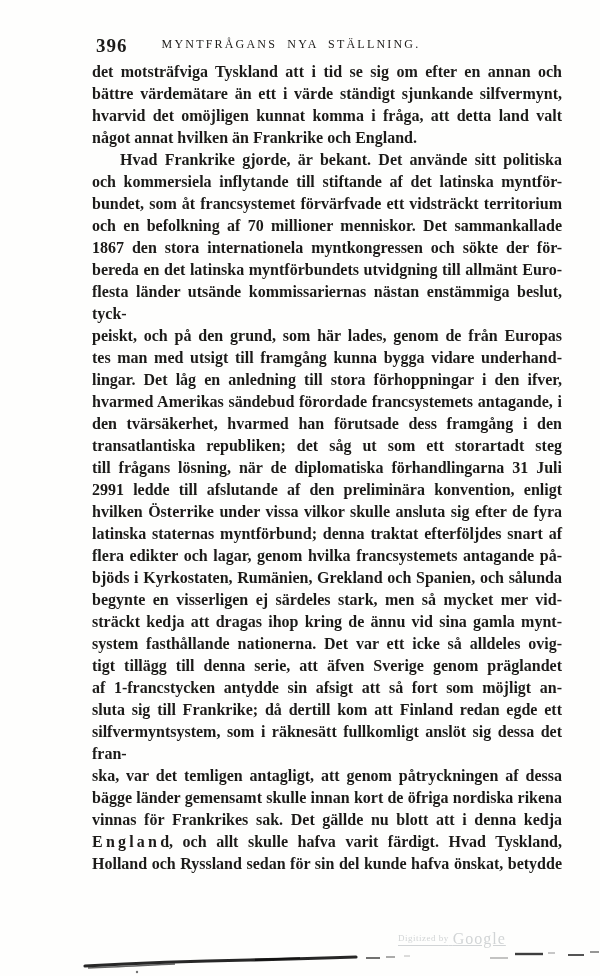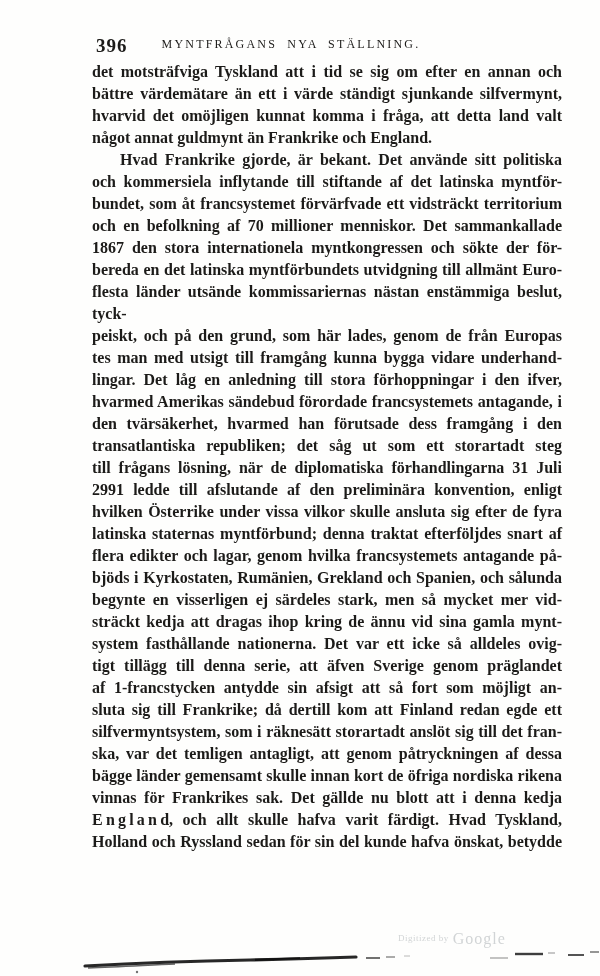--- a/index.html
+++ b/index.html
@@ -24,39 +24,40 @@
     text-align:justify;
     text-align-last:justify;
     -moz-text-align-last:justify;
   }
   .line.para-end{text-align-last:left;-moz-text-align-last:left;}
   .line.indent{text-indent:28px;}
   .watermark{
     position:absolute;left:398px;top:930px;
     color:#c3c7c9;opacity:.75;filter:blur(.4px);
     white-space:nowrap;
+    text-decoration:underline;
   }
   .watermark .wm-prefix{font-size:9px;letter-spacing:.5px;vertical-align:3px;}
   .watermark .wm-brand{font-size:16px;letter-spacing:1px;}
   .scan-artifacts{position:absolute;left:0;top:0;width:600px;height:976px;pointer-events:none;}
 </style>
 </head>
 <body>
 
 <div class="page">
 
   <div class="running-head-num">396</div>
 
   <div class="running-head-title">MYNTFRÅGANS NYA STÄLLNING.</div>
 
   <div class="textblock">
     <div class="line">det motsträfviga Tyskland att i tid se sig om efter en annan och</div>
     <div class="line">bättre värdemätare än ett i värde ständigt sjunkande silfvermynt,</div>
     <div class="line">hvarvid det omöjligen kunnat komma i fråga, att detta land valt</div>
-    <div class="line para-end">något annat guldmynt än Frankrike och England.</div>
+    <div class="line para-end">något annat hvilken än Frankrike och England.</div>
     <div class="line indent">Hvad Frankrike gjorde, är bekant.  Det använde sitt politiska</div>
     <div class="line">och kommersiela inflytande till stiftande af det latinska myntför-</div>
     <div class="line">bundet, som åt francsystemet förvärfvade ett vidsträckt territorium</div>
     <div class="line">och en befolkning af 70 millioner menniskor.  Det sammankallade</div>
     <div class="line">1867 den stora internationela myntkongressen och sökte der för-</div>
     <div class="line">bereda en det latinska myntförbundets utvidgning till allmänt Euro-</div>
     <div class="line">flesta länder utsände kommissariernas nästan enstämmiga beslut, tyck-</div>
     <div class="line">peiskt, och på den grund, som här lades, genom de från Europas</div>
     <div class="line">tes man med utsigt till framgång kunna bygga vidare underhand-</div>
     <div class="line">lingar.  Det låg en anledning till stora förhoppningar i den ifver,</div>
@@ -68,21 +69,21 @@
     <div class="line">hvilken Österrike under vissa vilkor skulle ansluta sig efter de fyra</div>
     <div class="line">latinska staternas myntförbund; denna traktat efterföljdes snart af</div>
     <div class="line">flera edikter och lagar, genom hvilka francsystemets antagande på-</div>
     <div class="line">bjöds i Kyrkostaten, Rumänien, Grekland och Spanien, och sålunda</div>
     <div class="line">begynte en visserligen ej särdeles stark, men så mycket mer vid-</div>
     <div class="line">sträckt kedja att dragas ihop kring de ännu vid sina gamla mynt-</div>
     <div class="line">system fasthållande nationerna.  Det var ett icke så alldeles ovig-</div>
     <div class="line">tigt tillägg till denna serie, att äfven Sverige genom präglandet</div>
     <div class="line">af 1-francstycken antydde sin afsigt att så fort som möjligt an-</div>
     <div class="line">sluta sig till Frankrike; då dertill kom att Finland redan egde ett</div>
-    <div class="line">silfvermyntsystem, som i räknesätt storartadt anslöt sig till det fran-</div>
+    <div class="line">silfvermyntsystem, som i räknesätt fullkomligt anslöt sig dessa det fran-</div>
     <div class="line">ska, var det temligen antagligt, att genom påtryckningen af dessa</div>
     <div class="line">bägge länder gemensamt skulle innan kort de öfriga nordiska rikena</div>
     <div class="line">vinnas för Frankrikes sak.  Det gällde nu blott att i denna kedja</div>
     <div class="line">E n g l a n d, och allt skulle hafva varit färdigt.  Hvad Tyskland,</div>
     <div class="line">Holland och Ryssland sedan för sin del kunde hafva önskat, betydde</div>
   </div>
 
   <div class="watermark">
     <span class="wm-prefix">Digitized by</span>
     <span class="wm-brand">Google</span>

